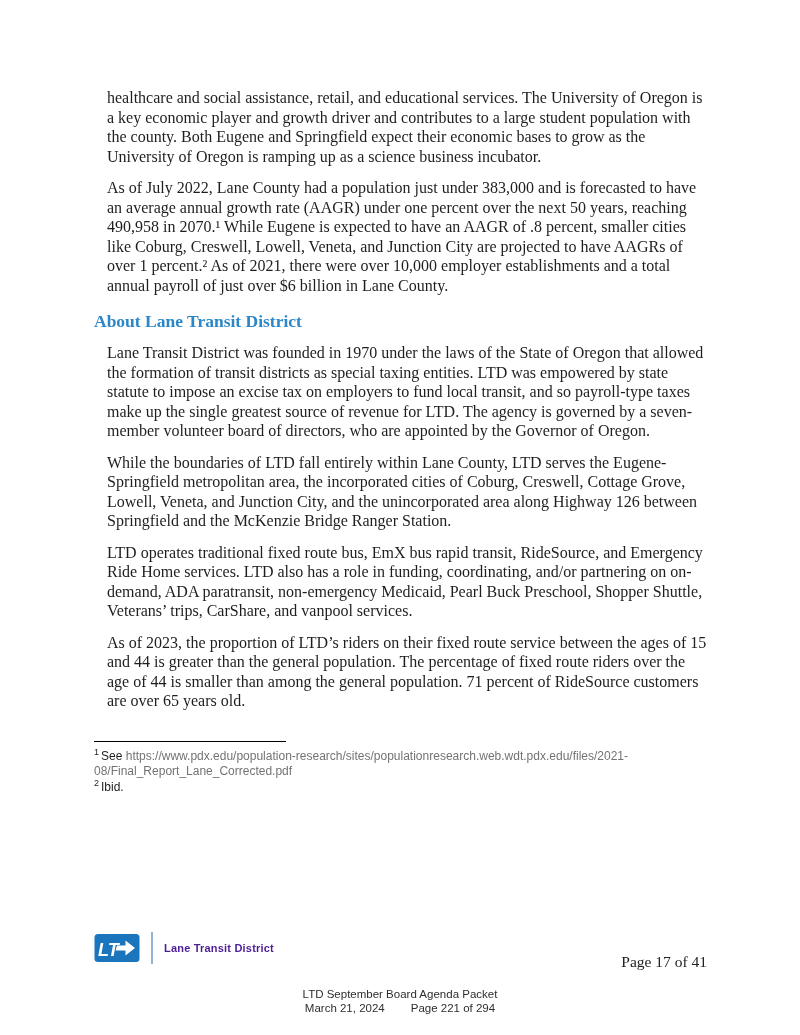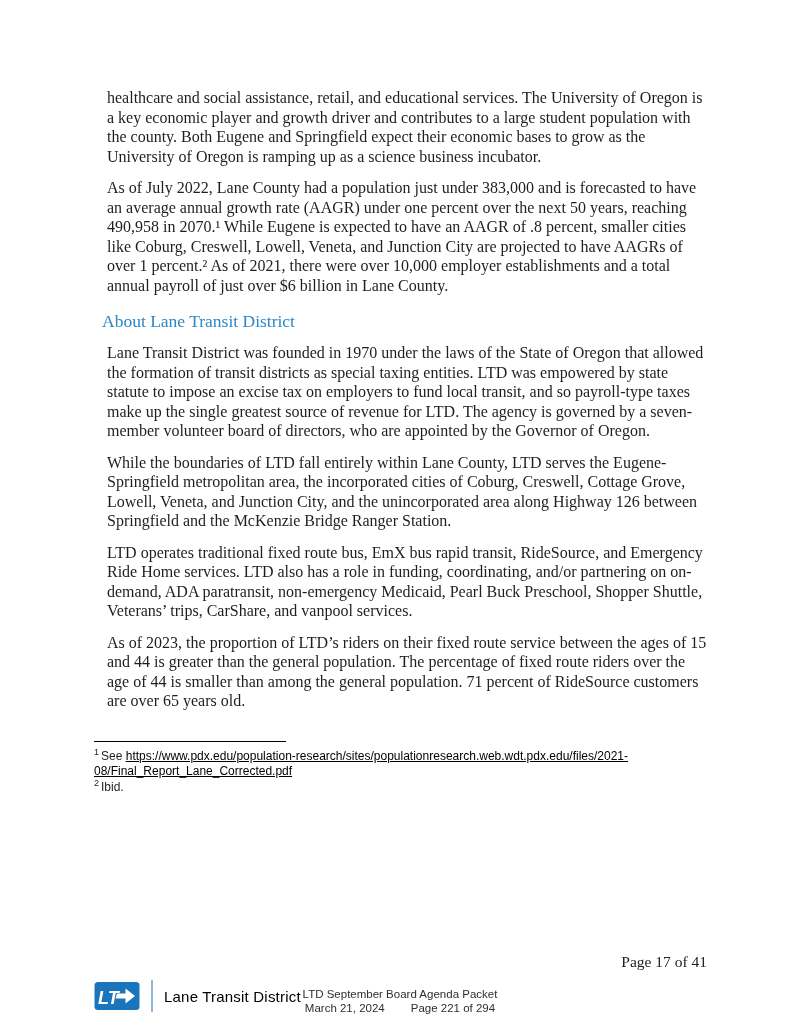--- a/index.html
+++ b/index.html
@@ -21,25 +21,25 @@
   }
   .body-para {
     font-size: 16px;
     line-height: 19.5px;
     color: #1e1e1e;
     margin: 0 0 12px 13px;
     text-align: left;
   }
   .section-heading {
     font-family: "Liberation Serif", serif;
-    font-weight: normal;
+    font-weight: bold;
     font-size: 17.5px;
     line-height: 22px;
     color: #2b87c8;
-    margin: 15px 0 11px 8px;
+    margin: 15px 0 11px 0;
   }
   .footnote-area {
     margin-top: 30px;
   }
   .footnote-rule {
     width: 192px;
     border-top: 1.5px solid #000000;
     margin-bottom: 7px;
   }
   .footnote {
@@ -49,43 +49,42 @@
     color: #1e1e1e;
     overflow-wrap: break-word;
   }
   .footnote sup {
     font-size: 9px;
     vertical-align: super;
     line-height: 0;
     margin-right: 2px;
   }
   .footnote-link {
-    color: #000000;
-    text-decoration: underline;
+    color: #737373;
     cursor: pointer;
   }
   .brand-footer {
     position: absolute;
     left: 94px;
-    top: 980px;
+    top: 932px;
     display: flex;
     align-items: center;
   }
   .logo-svg { display: block; }
   .brand-divider {
     width: 2px;
     height: 32px;
     background: #8fb4d6;
     margin: 0 11px 0 11px;
   }
   .brand-name {
     font-family: "Liberation Sans", sans-serif;
-    font-weight: normal;
-    font-size: 15px;
-    color: #000000;
+    font-weight: bold;
+    font-size: 11px;
+    color: #4c1d95;
     letter-spacing: 0.2px;
   }
   .page-label {
     position: absolute;
     right: 93px;
     top: 953px;
     font-family: "Liberation Serif", serif;
     font-size: 15.5px;
     color: #222222;
     text-align: center;

